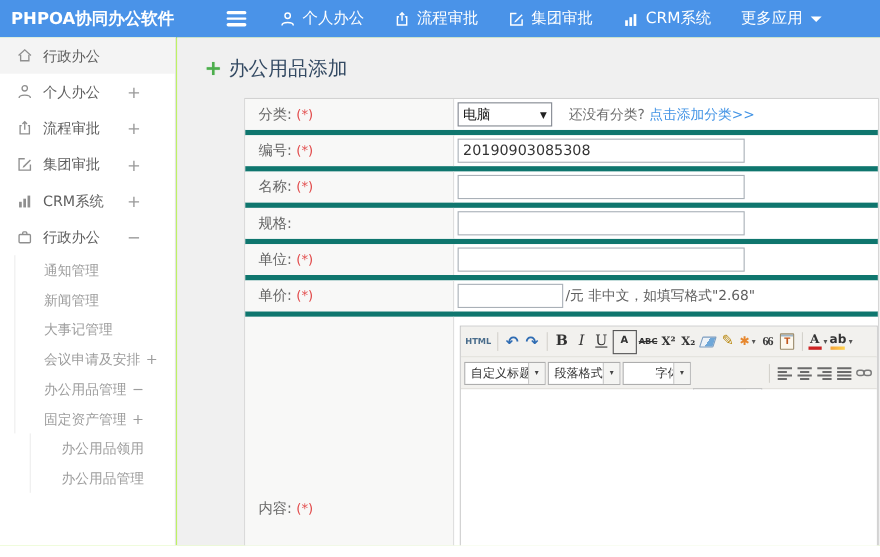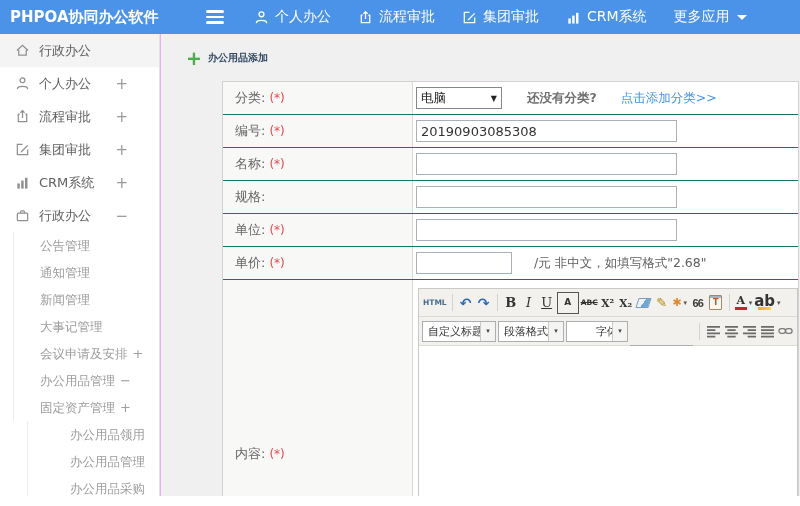--- a/index.html
+++ b/index.html
@@ -1,16 +1,16 @@
 <!DOCTYPE html>
 <html><head>
 <meta charset="utf-8">
 <style>
   html,body{margin:0;padding:0;}
-  .app{position:relative;width:800px;height:496px;overflow:hidden;background:#f0abfc;
+  .app{position:relative;width:800px;height:496px;overflow:hidden;background:#bef264;
        font-family:"DejaVu Sans","Liberation Sans",sans-serif;font-size:13px;color:#555;}
 
   
   .topbar{position:absolute;left:0;top:0;width:800px;height:34px;background:#4a93e8;
           display:flex;align-items:center;color:#fff;}
   .brand{width:162px;padding-left:10px;font-size:15px;font-weight:bold;letter-spacing:0;}
   .hamburger{width:20px;height:14px;margin:0 0 0 34px;display:flex;flex-direction:column;justify-content:space-between;cursor:pointer;}
   .hamburger span{display:block;width:18px;height:2.6px;background:#fff;border-radius:2px;}
   .topnav{display:flex;align-items:center;margin-left:28px;}
   .topnav-item{display:flex;align-items:center;margin-right:27px;font-size:14px;cursor:pointer;white-space:nowrap;}
@@ -24,44 +24,44 @@
   ul{list-style:none;margin:0;padding:0;}
   .lv1 > li{display:flex;align-items:center;height:33px;padding:0 30px 0 14px;position:relative;
             color:#5f5f5f;font-size:13px;cursor:pointer;}
   .lv1 > li.active{background:#f4f4f4;}
   .lv1 .sicon{display:inline-flex;width:17px;margin-right:8px;justify-content:center;}
   .lv1 .toggle{position:absolute;right:31px;color:#9a9a9a;font-size:15px;font-weight:400;}
   .lv2{margin-left:13px;border-left:1px solid #ededed;}
   .lv2 > li{height:27px;line-height:27px;padding-left:26px;color:#9d9d9d;font-size:12.5px;cursor:pointer;white-space:nowrap;}
   .lv2 .toggle2{color:#9d9d9d;margin-left:5px;font-size:13px;}
   .lv3{margin-left:27px;border-left:1px solid #ededed;}
-  .lv3 > li{height:27px;line-height:27px;padding-left:28px;color:#9d9d9d;font-size:12.5px;cursor:pointer;white-space:nowrap;text-align:center;}
+  .lv3 > li{height:27px;line-height:27px;padding-left:28px;color:#9d9d9d;font-size:12.5px;cursor:pointer;white-space:nowrap;}
 
   
   .main{position:absolute;left:161px;top:34px;width:639px;height:472px;background:#f0f0f0;}
   .page-title{display:flex;align-items:center;margin:16px 0 0 25px;}
   .plus-ico{color:#4cae4c;font-size:19px;font-weight:bold;margin-right:6px;line-height:16px;text-shadow:0 0 1px #9bd49b;}
-  .page-title h1{font-size:10px;font-weight:bold;color:#344a63;margin:0;text-align:center;}
+  .page-title h1{font-size:18px;font-weight:normal;color:#344a63;margin:0;text-align:center;}
 
   .form-table{margin:15px 0 0 61px;width:575px;border:1px solid #d2d2d2;background:#fff;}
-  .frow{display:flex;border-bottom:1px solid #0f766e;height:33px;box-sizing:border-box;}
+  .frow{display:flex;border-bottom:5px solid #0f766e;height:33px;box-sizing:border-box;}
   .frow:last-child{border-bottom:none;height:348px;}
   .fcell{box-sizing:border-box;display:flex;align-items:center;}
   .flabel{width:190px;background:#f8f8f7;border-right:1px solid #d9d9d9;padding-left:12px;color:#666;font-size:13px;flex-shrink:0;}
   .flabel .req{color:#e24c4c;margin-left:4px;font-style:normal;font-size:12px;}
-  .fvalue{flex:1;background:#fff;padding-left:3px;gap:20px;}
+  .fvalue{flex:1;background:#fff;padding-left:3px;}
 
   .txt-input{height:20px;width:251px;border:1px solid #a9b0b7;font-size:13px;padding:0 4px;color:#333;
              font-family:"DejaVu Sans","Liberation Sans",sans-serif;background:#fff;}
   .txt-input.small{width:86px;}
   .fake-select{display:flex;align-items:center;justify-content:space-between;width:76px;height:20px;
                border:1px solid #828790;background:#fff;padding:0 4px;cursor:pointer;}
   .fake-select .sel-text{font-size:12.5px;color:#222;}
   .fake-select .sel-caret{font-size:8px;color:#222;}
-  .hint-text{color:#6f6f6f;font-size:12.5px;margin-left:5px;font-weight:bold;}
+  .hint-text{color:#6f6f6f;font-size:12.5px;margin-left:15px;}
   .link-text{color:#4394e5;font-size:12.5px;margin-left:4px;cursor:pointer;}
   .price-hint{color:#5f5f5f;font-size:12.5px;margin-left:2px;}
 
   
   .content-cell{align-items:flex-start;}
   .editor{margin:8px 0 0 2px;width:380px;height:332px;border:1px solid #c9c9c9;box-sizing:border-box;
           background:#fff;display:flex;flex-direction:column;}
   .toolbar{background:#f2f1ee;display:flex;align-items:center;padding:0 3px;height:27px;border-bottom:1px solid #dddbd6;flex-shrink:0;}
   .tbtn{display:inline-flex;align-items:center;justify-content:center;min-width:16px;height:20px;margin:0 1px;
         cursor:pointer;color:#333;position:relative;}
@@ -72,28 +72,28 @@
   .b-italic{font-style:italic;font-size:13px;font-family:"DejaVu Serif","Liberation Serif",serif;}
   .b-under{text-decoration:underline;font-size:13px;font-family:"DejaVu Serif","Liberation Serif",serif;}
   .b-boxa{border:1px solid #555;font-size:9px;font-weight:bold;padding:0 2px;line-height:11px;}
   .b-strike{font-size:7.5px;font-weight:bold;text-decoration:line-through;}
   .b-sup,.b-sub{font-size:10.5px;font-weight:bold;font-family:"DejaVu Serif","Liberation Serif",serif;text-align:right;}
   .eraser{width:11px;height:8px;transform:skewX(-18deg);border:1px solid #7a9cc0;border-radius:1px;
           background:linear-gradient(110deg,#eef3f8 48%,#6fa7d8 48%);}
   .b-brush{color:#b8860b;font-size:13px;}
   .b-magic{color:#e6872e;font-size:11px;}
   .mini-caret{font-size:7px;color:#555;margin-left:2px;}
-  .b-quote{font-family:Liberation Sans, sans-serif;font-weight:bold;font-size:11px;letter-spacing:-1px;color:#3a3a3a;}
+  .b-quote{font-family:Liberation Serif, serif;font-weight:bold;font-size:11px;letter-spacing:-1px;color:#3a3a3a;}
   .paste-box{width:11px;height:13px;border:1px solid #9a8a6a;background:#fdf8ee;display:flex;align-items:center;justify-content:center;
              font-size:8px;font-weight:bold;color:#c2571f;border-radius:1px;box-shadow:inset 0 2px 0 #9fb6c8;}
   .fc-wrap{display:flex;flex-direction:column;align-items:center;line-height:10px;}
   .fc-letter{font-size:11px;font-weight:bold;font-family:"DejaVu Serif","Liberation Serif",serif;}
   .fc-bar{width:12px;height:3px;background:#cc2222;margin-top:1px;}
   .hl-bar{width:13px;height:3px;background:linear-gradient(90deg,#f3a33a,#ffd24d);margin-top:1px;}
-  .hl-letter{font-size:15px;font-weight:bold;}
+  .hl-letter{font-size:11px;font-weight:bold;}
 
   .toolbar2{height:28px;}
   .dd-box{display:flex;align-items:center;height:21px;border:1px solid #aeaeae;background:#fff;margin-right:2px;
           box-sizing:border-box;cursor:pointer;}
   .dd-text{font-size:11px;color:#333;padding:0 5px;flex:1;white-space:nowrap;overflow:hidden;}
   .dd-arrow{width:14px;height:100%;border-left:1px solid #c9c9c9;display:flex;align-items:center;justify-content:center;
             font-size:7px;color:#444;background:#f4f4f2;}
   .w1{width:74px;}.w2{width:66px;}.w3{width:62px;padding-left:24px;}.w4{width:68px;margin-top:48px;}
   .editor-body{flex:1;background:#fff;}
 </style>
@@ -212,33 +212,31 @@
               <rect x="2.5" y="5.5" width="11" height="8" rx="1"></rect>
               <path d="M6 5.5V4a1 1 0 0 1 1-1h2a1 1 0 0 1 1 1v1.5"></path>
             </svg>
         </span>
         <span>行政办公</span>
         <span class="toggle">−</span>
       </li>
     </ul>
 
     <ul class="lv2">
-      <li><span>公告管理</span></li>
       <li><span>通知管理</span></li>
       <li><span>新闻管理</span></li>
       <li><span>大事记管理</span></li>
       <li><span>会议申请及安排</span><span class="toggle2">+</span></li>
       <li><span>办公用品管理</span><span class="toggle2">−</span></li>
       <li><span>固定资产管理</span><span class="toggle2">+</span></li>
     </ul>
 
     <ul class="lv3">
       <li><span>办公用品领用</span></li>
       <li><span>办公用品管理</span></li>
-      <li><span>办公用品采购</span></li>
     </ul>
   </aside>
 
   <main class="main">
     <div class="page-title">
       <span class="plus-ico">+</span>
       <h1>办公用品添加</h1>
     </div>
 
     <div class="form-table">

